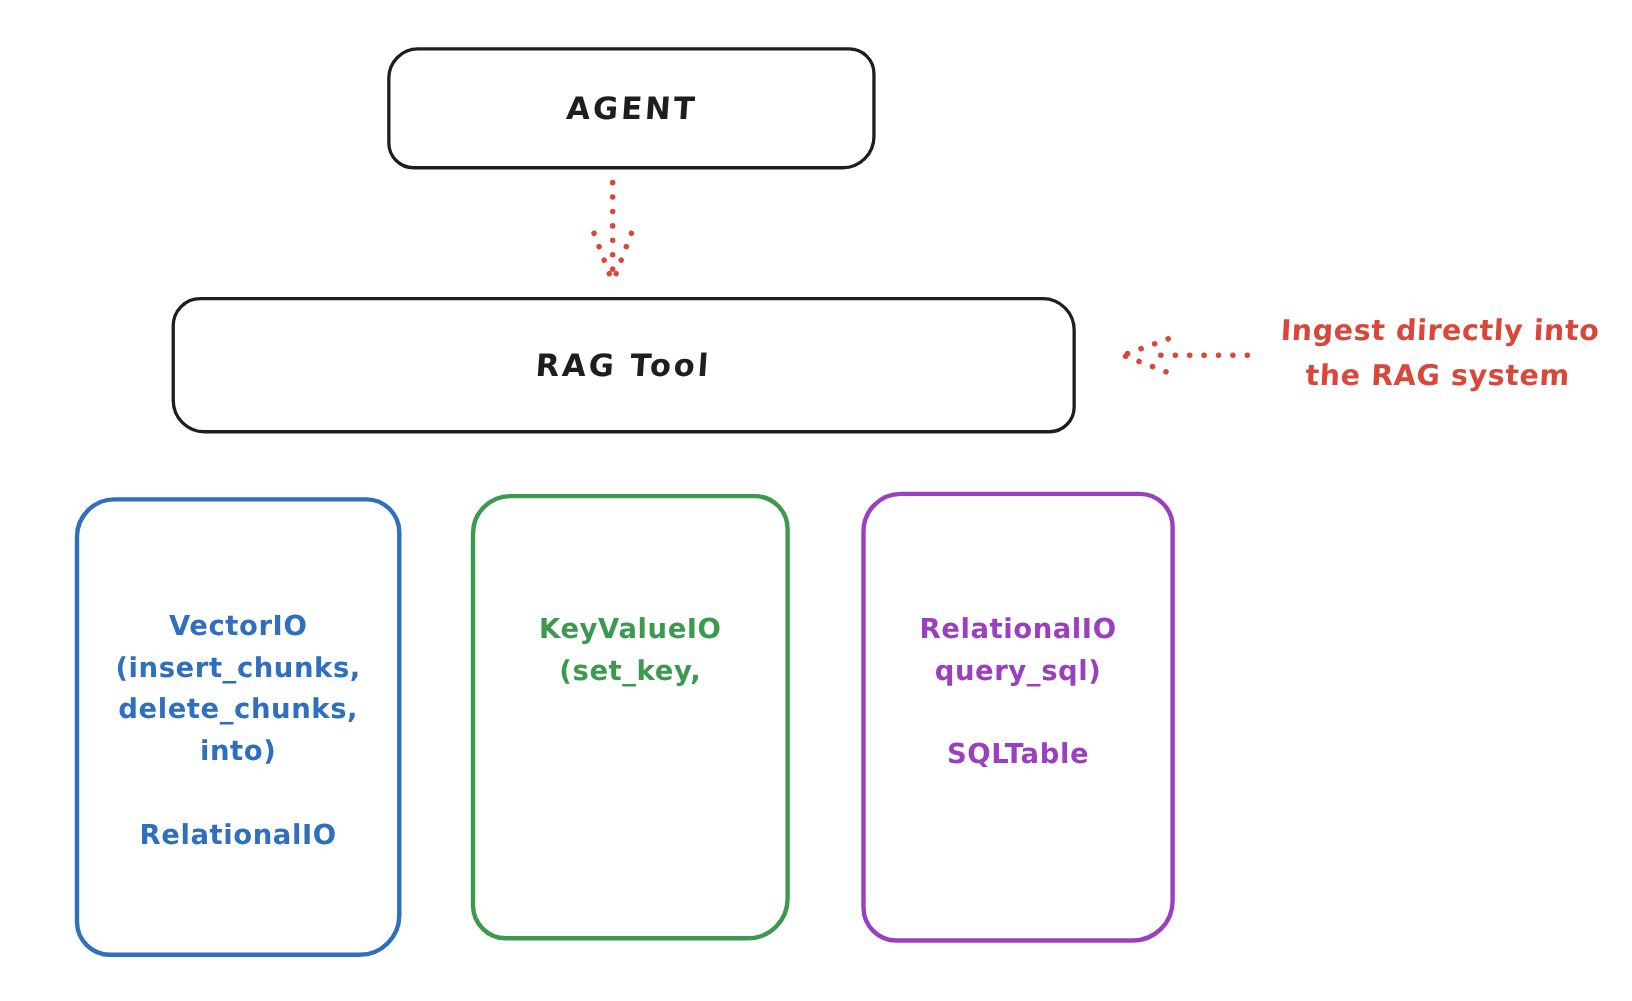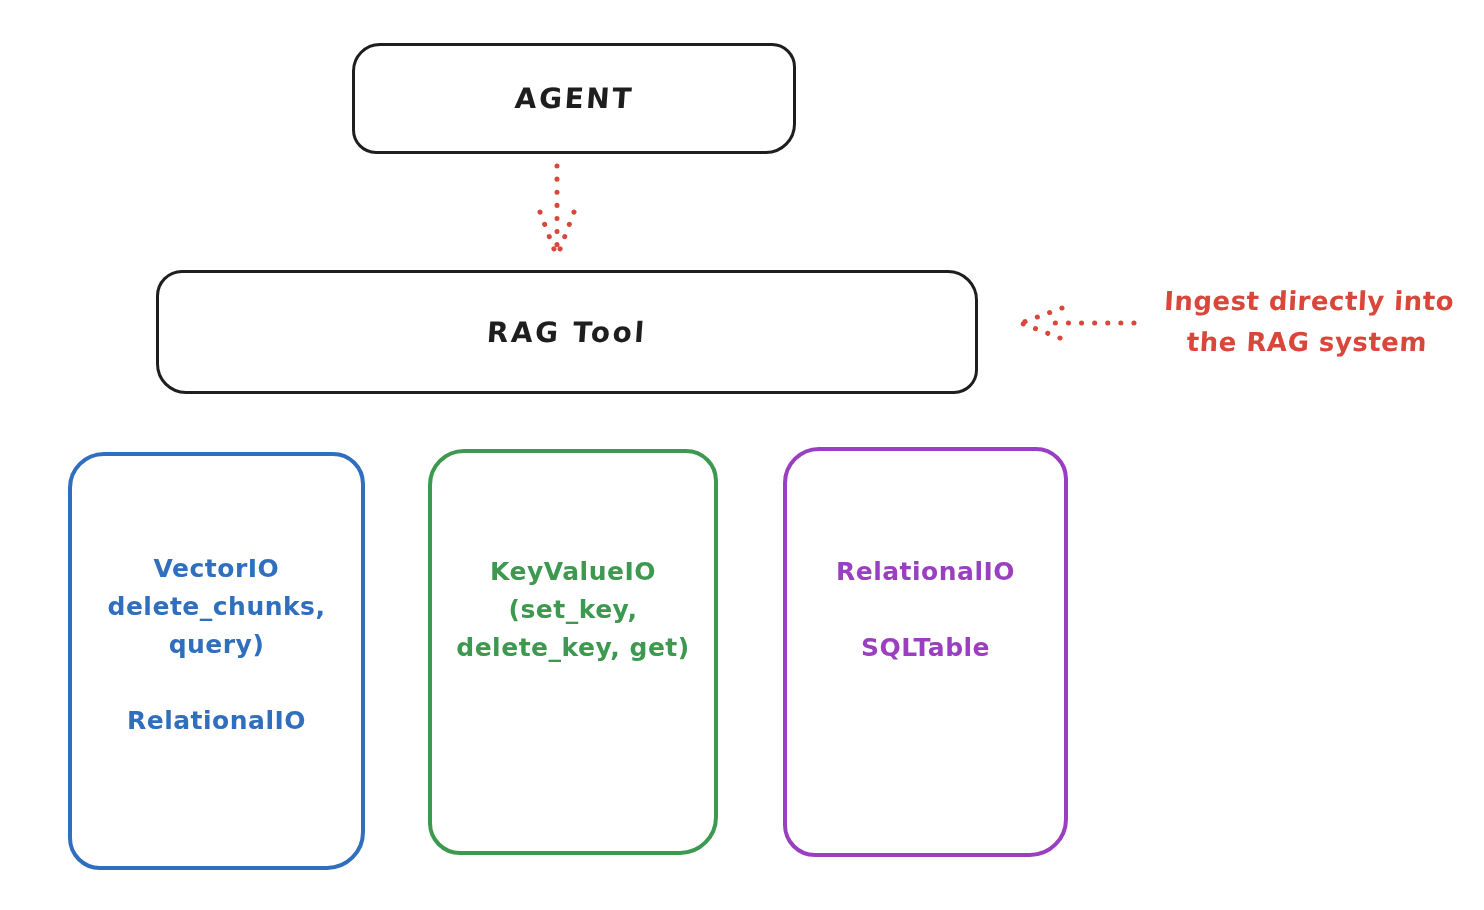--- a/index.html
+++ b/index.html
@@ -130,32 +130,33 @@
     </g>
   </svg>
 
   <div class="annotation">
     <div>Ingest directly into</div>
     <div>the RAG system</div>
   </div>
 
   <div class="node store-box" id="vector-box">
     <div class="store-line">VectorIO</div>
+    <div class="store-line">(insert_chunks,</div>
     <div class="store-line">delete_chunks,</div>
-    <div class="store-line">query)</div>
+    <div class="store-line">into)</div>
     <div class="line-gap"></div>
     <div class="store-line">RelationalIO</div>
   </div>
 
   <div class="node store-box" id="keyvalue-box">
     <div class="store-line">KeyValueIO</div>
     <div class="store-line">(set_key,</div>
-    <div class="store-line">delete_key, get)</div>
     <div class="line-gap"></div>
   </div>
 
   <div class="node store-box" id="relational-box">
     <div class="store-line">RelationalIO</div>
+    <div class="store-line">query_sql)</div>
     <div class="line-gap"></div>
     <div class="store-line">SQLTable</div>
   </div>
 
 </div>
 
 </body></html>

